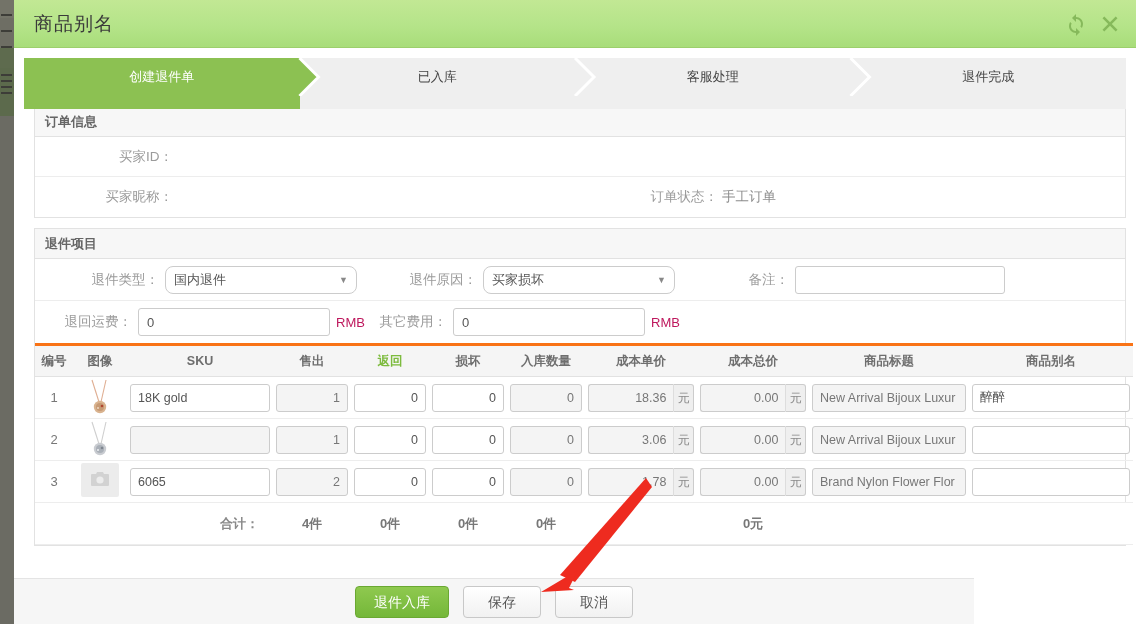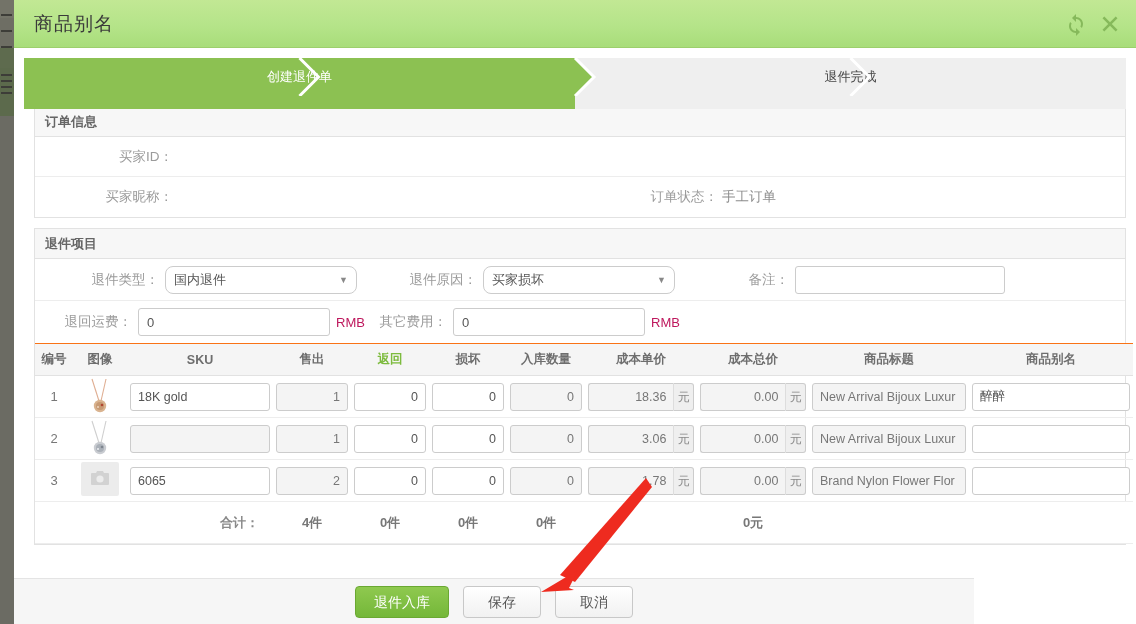--- a/index.html
+++ b/index.html
@@ -137,21 +137,21 @@
     outline: none;
   }
   .txt.wide { width: 210px; }
   .unit { margin-left: 6px; color: #be185d; font-size: 13px; }
 
   
   #items-table { width: 100%; border-collapse: collapse; table-layout: fixed; }
   #items-table thead th {
     height: 32px;
     background: #f5f5f5;
-    border-top: 1px solid #f97316;
+    border-top: 3px solid #f97316;
     border-bottom: 1px solid #e2e2e2;
     font-size: 12.5px;
     color: #6e6e6e;
     font-weight: bold;
   }
   #items-table thead th.hl { color: #7dbb3e; }
   #items-table tbody td {
     height: 42px;
     border-bottom: 1px solid #ededed;
     text-align: center;
@@ -273,20 +273,36 @@
     </div>
   </div>
 
   <div id="steps">
     <div class="step active">
       <span>创建退件单</span>
       <span class="chev">
         <svg width="19" height="38" viewBox="0 0 19 38">
           <path d="M0,0 L19,19 L0,38 Z" fill="#8cc152"></path>
           <path d="M2,0 L21,19 L2,38 Z" fill="#ffffff" transform="translate(-1,0)" opacity="0"></path>
+        </svg>
+      </span>
+    </div>
+    <div class="step">
+      <span>已入库</span>
+      <span class="chev">
+        <svg width="19" height="38" viewBox="0 0 19 38">
+          <path d="M0,0 L19,19 L0,38 Z" fill="#efefef"></path>
+        </svg>
+      </span>
+    </div>
+    <div class="step">
+      <span>客服处理</span>
+      <span class="chev">
+        <svg width="19" height="38" viewBox="0 0 19 38">
+          <path d="M0,0 L19,19 L0,38 Z" fill="#efefef"></path>
         </svg>
       </span>
     </div>
     <div class="step">
       <span>退件完成</span>
       
     </div>
   </div>
 
   <svg style="position:absolute;left:10px;top:58px;width:1102px;height:38px;pointer-events:none;z-index:4">

